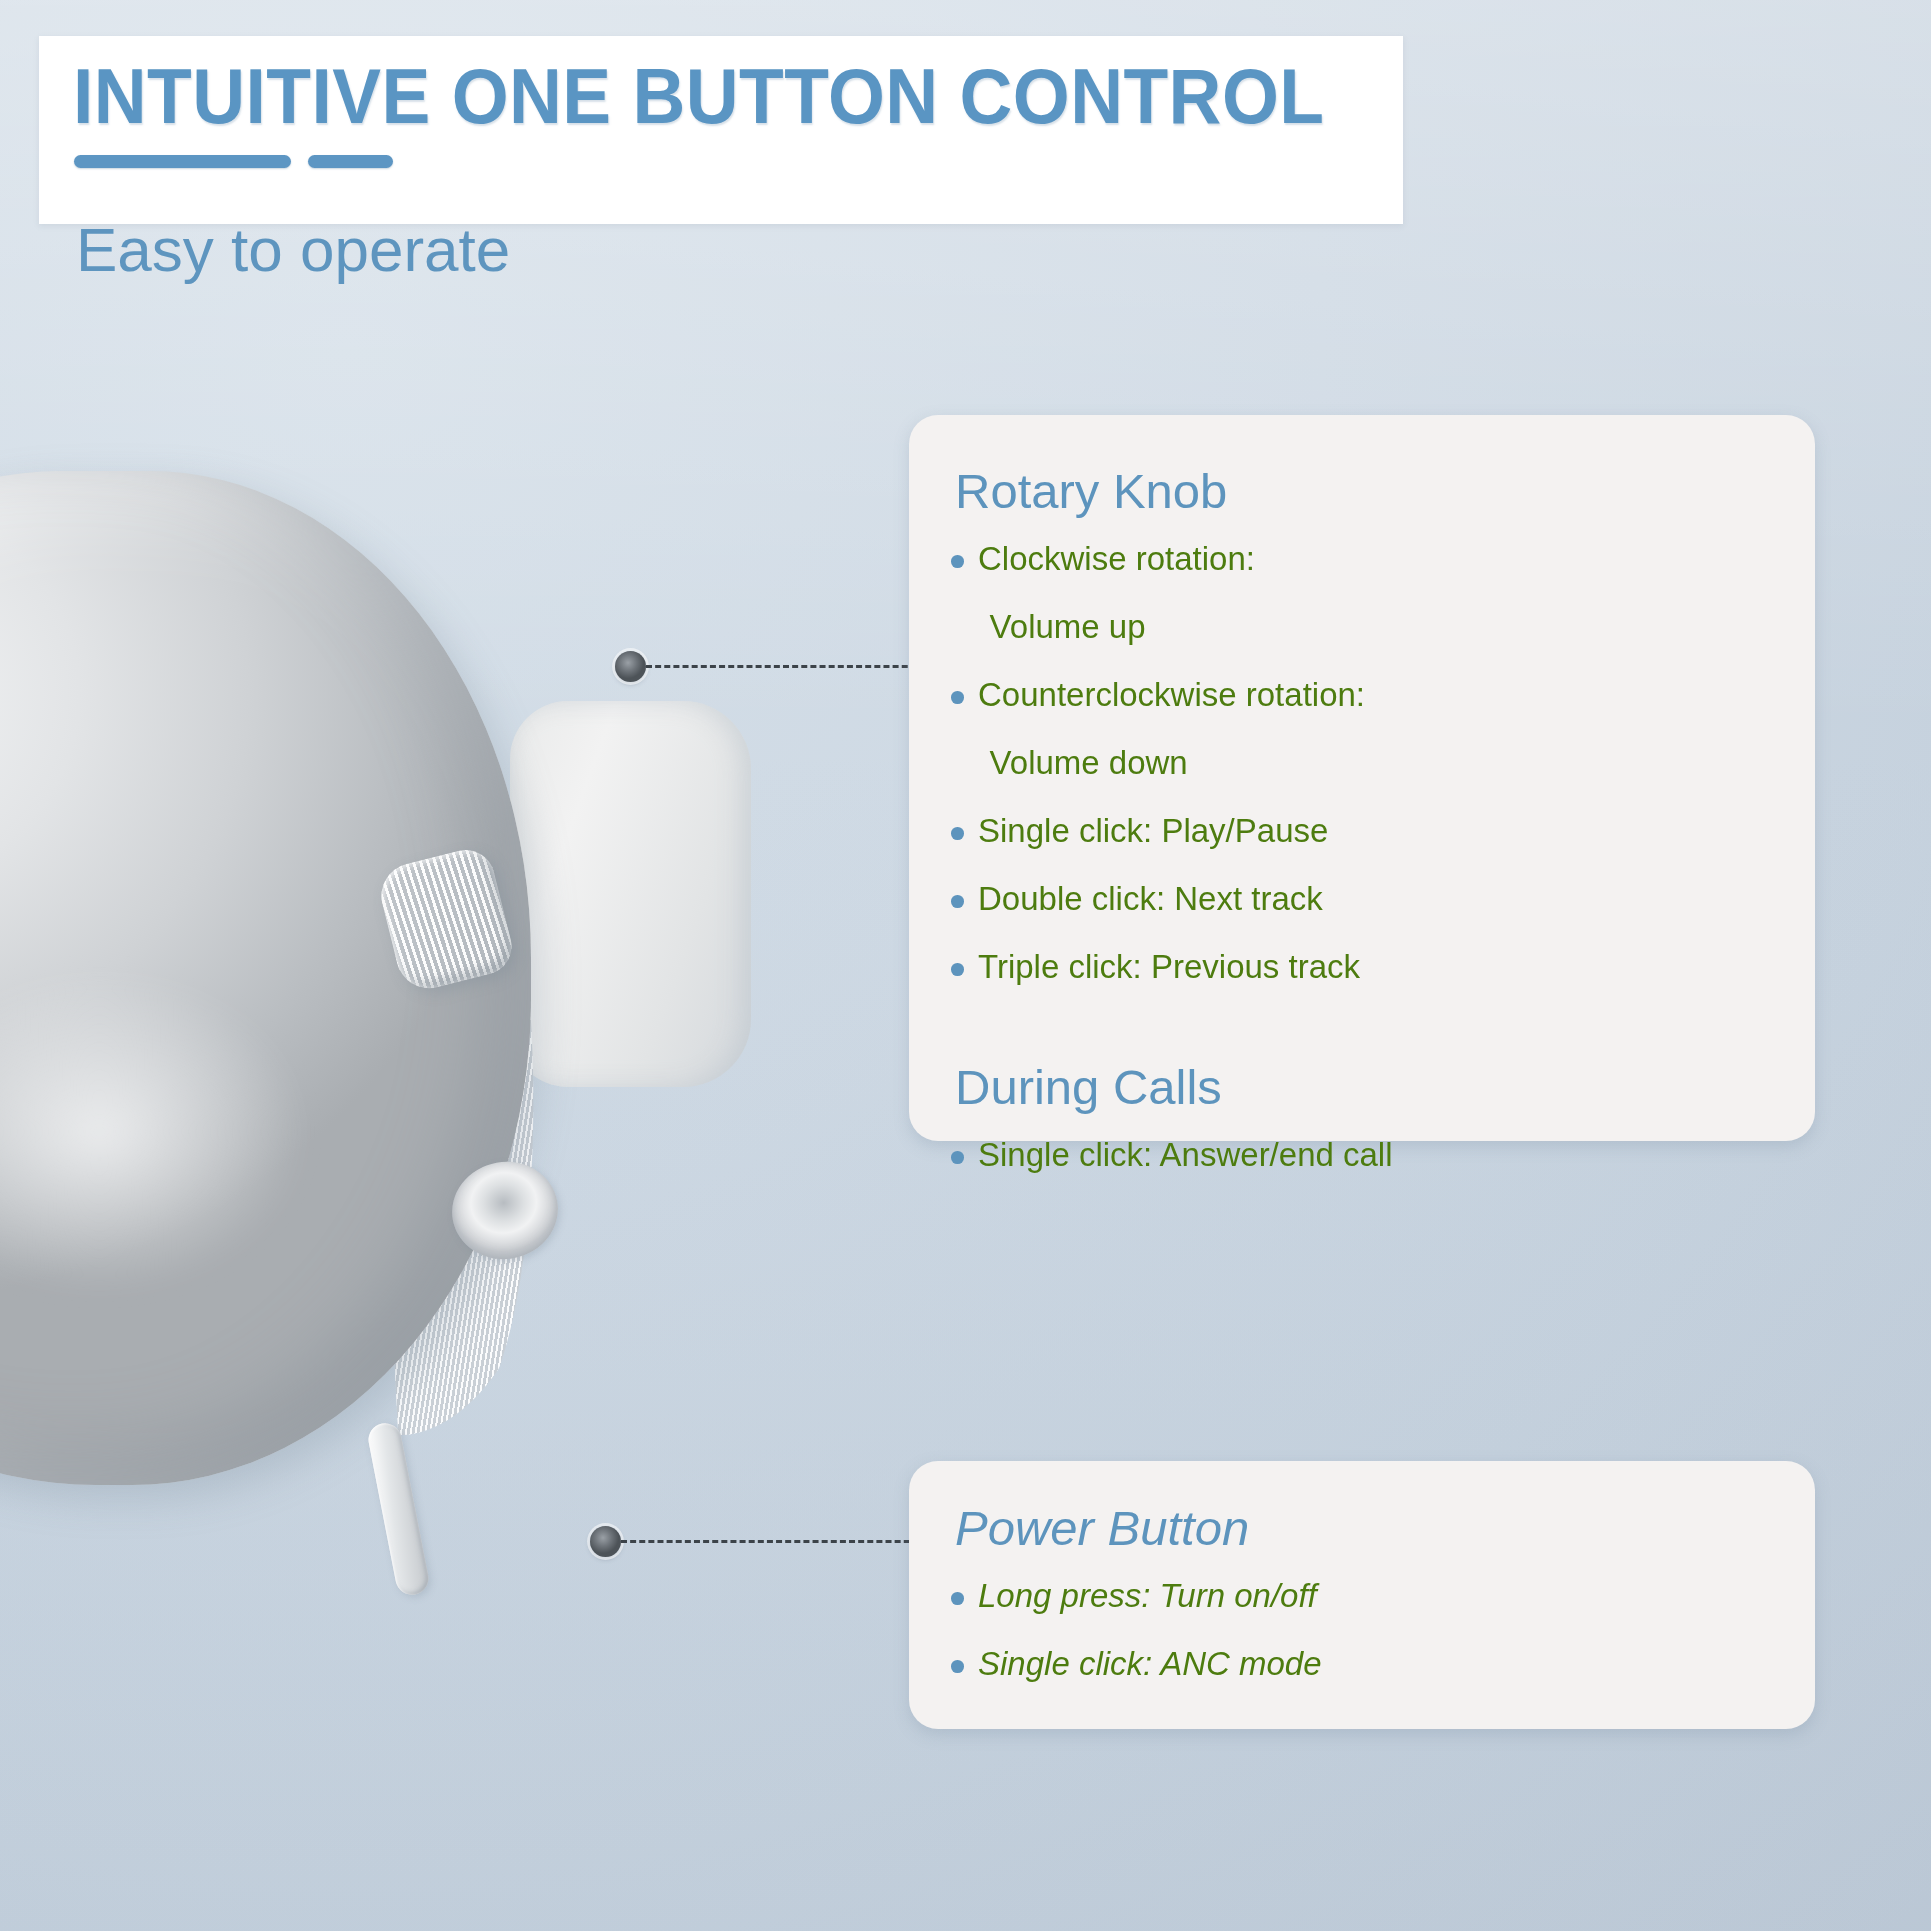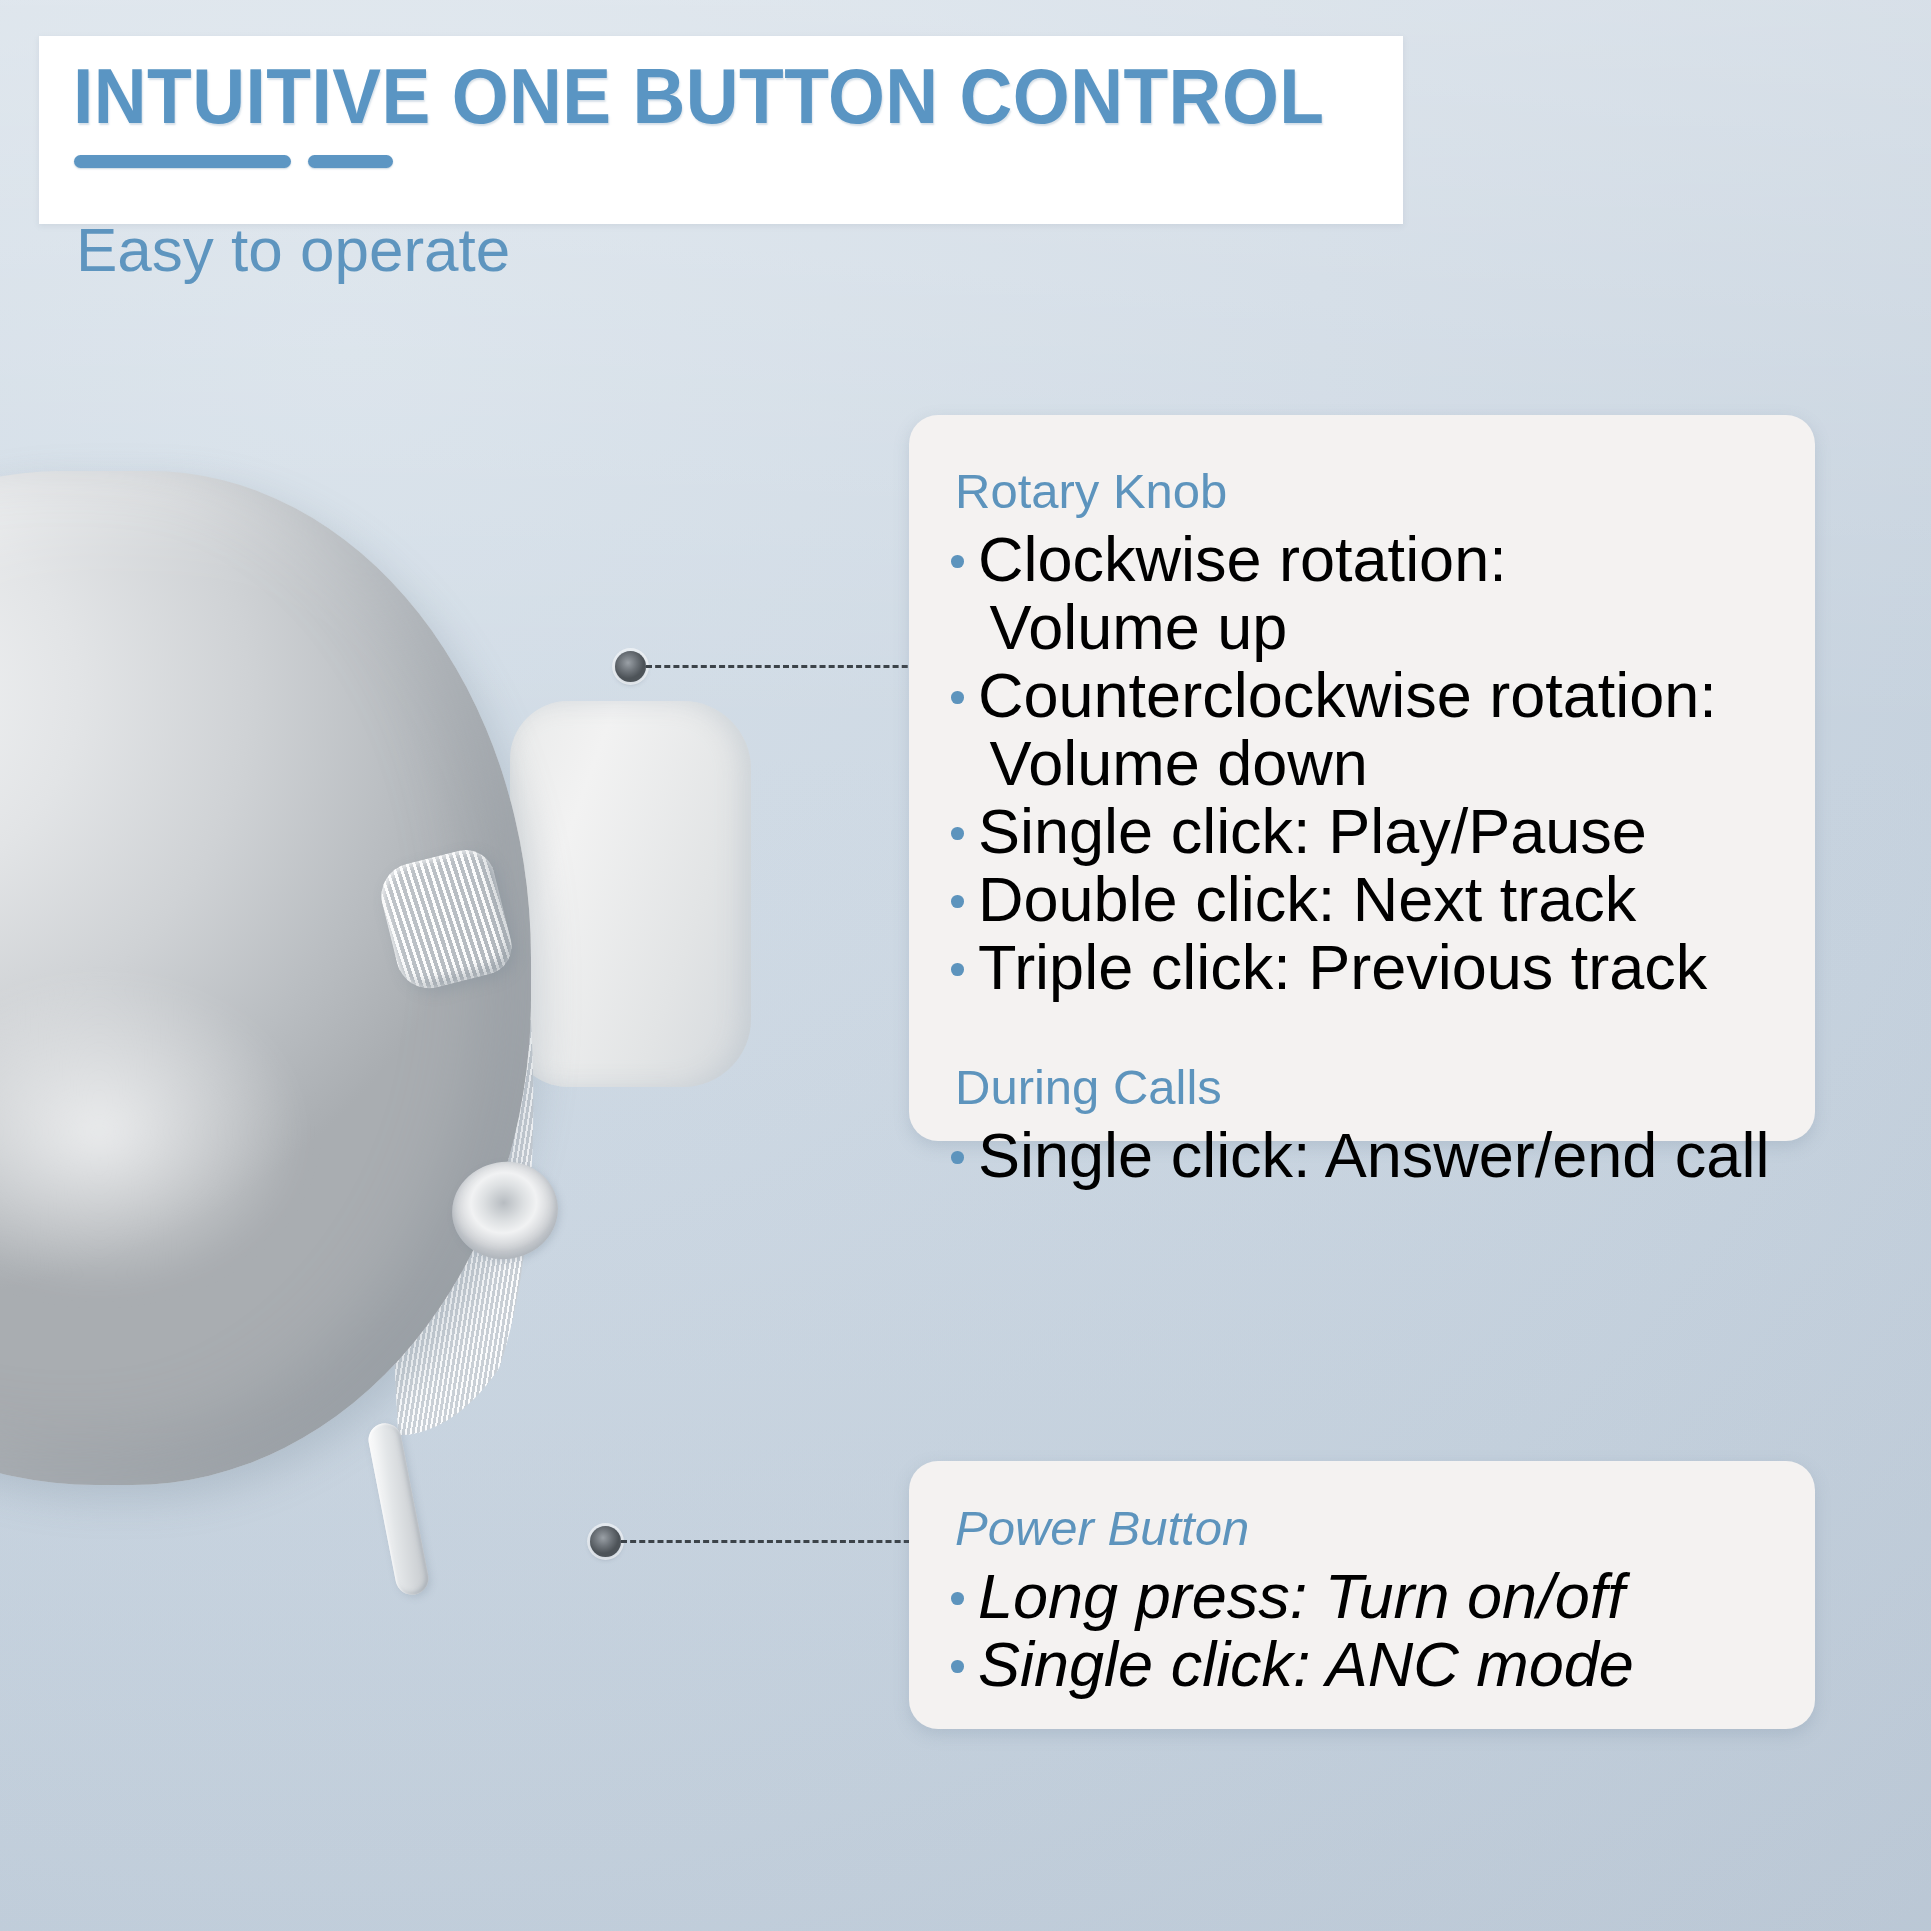--- a/index.html
+++ b/index.html
@@ -238,24 +238,24 @@
   }
   .group-title.spaced { margin-top: 52px; }
 
   ul.bullets {
     list-style: none;
     margin: 0;
     padding: 0;
   }
   ul.bullets li {
     position: relative;
-    font-size: 63px;
+    font-size: 33px;
     line-height: 68px;
     font-weight: 400;
-    color: #000000;
+    color: #4d7c0f;
     padding-left: 44px;
     white-space: pre-line;
   }
   ul.bullets li::before {
     content: "";
     position: absolute;
     left: 17.4px;
     top: 30px;
     width: 12.6px;
     height: 12.6px;

